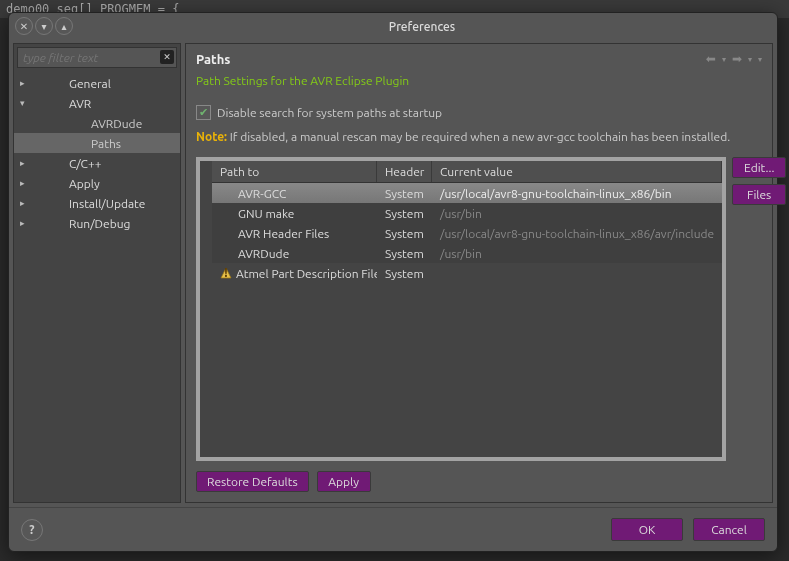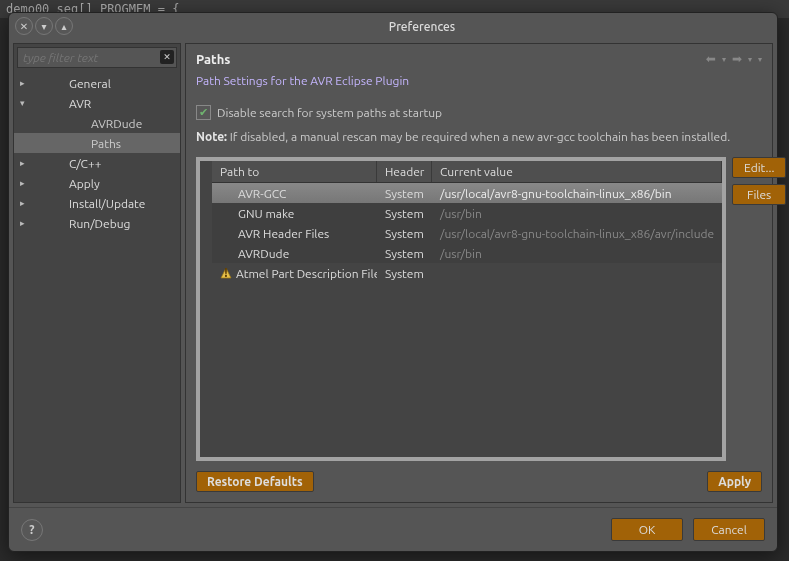--- a/index.html
+++ b/index.html
@@ -23,25 +23,25 @@
 .tree-item.selected { background: #666; }
 .tree-item.expanded .arrow::before { content: "▾"; }
 .tree-item.collapsed .arrow::before { content: "▸"; }
 .tree-item.leaf .arrow::before { content: ""; }
 .main { flex: 1; background: #555; display: flex; flex-direction: column; border: 1px solid #333; min-width: 0; }
 .main-header { display: flex; align-items: center; justify-content: space-between; padding: 8px 10px 4px; }
 .main-title { font-weight: bold; font-size: 13px; color: #eee; }
 .nav-icons { display: flex; gap: 6px; align-items: center; }
 .nav-icon { color: #888; cursor: pointer; font-size: 12px; }
 .nav-icon.small { font-size: 8px; }
-.subtitle { padding: 4px 10px 14px; color: #c4b5fd; }
+.subtitle { padding: 4px 10px 14px; color: #84cc16; }
 .checkbox-row { display: flex; align-items: center; gap: 6px; padding: 4px 10px; }
 .checkbox { width: 15px; height: 15px; border: 1px solid #888; background: #575757; display: flex; align-items: center; justify-content: center; color: #6fb36f; font-size: 11px; cursor: pointer; }
 .note-row { padding: 6px 10px 14px; color: #ccc; }
-.note-row b { color: #e5e5e5; }
+.note-row b { color: #eab308; }
 .table-area { display: flex; gap: 6px; padding: 0 10px; flex: 1; min-height: 0; }
 .table-wrap { flex: 1; background: #444; border: 4px solid #a3a3a3; display: flex; flex-direction: column; min-height: 0; padding-left: 12px; }
 .table-head { display: flex; background: #4f4f4f; border-bottom: 1px solid #333; }
 .th { padding: 4px 8px; color: #ddd; border-right: 1px solid #3a3a3a; }
 .th.c1 { width: 165px; }
 .th.c2 { width: 55px; }
 .th.c3 { flex: 1; }
 .table-body { flex: 1; overflow: auto; }
 .tr { display: flex; height: 20px; align-items: center; }
 .tr.sel { background: linear-gradient(#888,#777); }
@@ -49,22 +49,22 @@
 .tr:not(.sel):nth-child(even) { background: #3f3f3f; }
 .tr.last { background: #444; }
 .td { padding: 0 8px; color: #ddd; white-space: nowrap; overflow: hidden; text-overflow: ellipsis; }
 .td.c1 { width: 165px; display: flex; align-items: center; gap: 4px; }
 .td.c2 { width: 55px; }
 .td.c3 { flex: 1; color: #888; }
 .tr.sel .td.c3 { color: #eee; }
 .warn-icon { width: 12px; height: 12px; display: inline-flex; align-items: center; justify-content: center; }
 .warn-icon svg { width: 12px; height: 12px; }
 .side-btns { display: flex; flex-direction: column; gap: 6px; }
-.btn { background: #a16207; border: 1px solid #3a3a3a; color: #ddd; padding: 3px 10px; cursor: pointer; min-width: 54px; text-align: center; border-radius: 2px; }
-.lower-btns { display: flex; justify-content: space-between; gap: 8px; padding: 10px; font-weight: bold; }
+.btn { background: #701a75; border: 1px solid #3a3a3a; color: #ddd; padding: 3px 10px; cursor: pointer; min-width: 54px; text-align: center; border-radius: 2px; }
+.lower-btns { display: flex; justify-content: flex-start; gap: 8px; padding: 10px; }
 .footer { height: 44px; display: flex; align-items: center; justify-content: space-between; padding: 0 12px; border-top: 1px solid #444; }
 .help-icon { width: 22px; height: 22px; border: 1px solid #777; border-radius: 11px; display: flex; align-items: center; justify-content: center; color: #ccc; font-weight: bold; cursor: pointer; background: #575757; }
 .footer-btns { display: flex; gap: 10px; }
 .footer .btn { min-width: 72px; padding: 4px 10px; }
 .indent-pad { width: 14px; display: inline-block; }
 </style>
 </head>
 <body>
 
 <div class="backdrop-text">demo00_seg[] PROGMEM = {</div>

